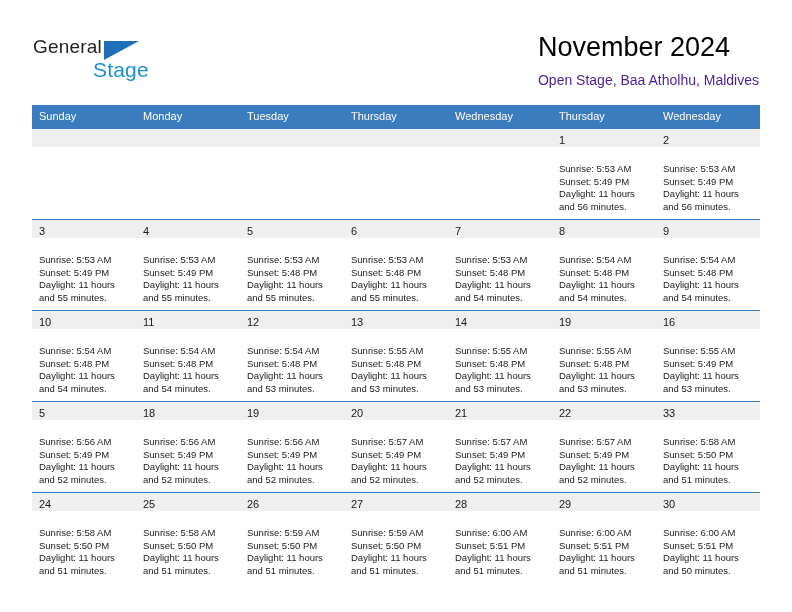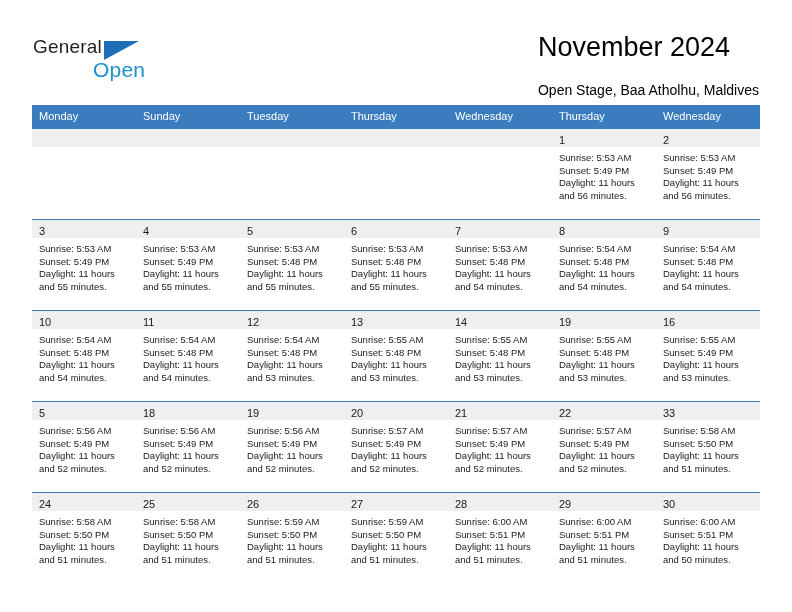--- a/index.html
+++ b/index.html
@@ -72,23 +72,23 @@
   }
   .month-title {
     font-size: 27px;
     font-weight: normal;
     color: #000000;
     line-height: 34px;
     white-space: nowrap;
   }
   .subtitle {
     font-size: 14px;
-    color: #000000;
+    color: #4c1d95;
     line-height: 20px;
-    margin-top: 16px;
+    margin-top: 6px;
     white-space: nowrap;
   }
 
   
   .calendar {
     position: absolute;
     left: 32px;
     top: 105px;
     width: 728px;
   }
@@ -129,53 +129,53 @@
   }
   .day-cell.empty .day-number-band {
     background: #efeff0;
   }
   .day-number {
     font-size: 11px;
     color: #1a1a1a;
     line-height: 15px;
   }
   .day-info {
-    padding: 5px 5px 0 7px;
+    padding: 16px 5px 0 7px;
     font-size: 9.5px;
     line-height: 12.6px;
     color: #1a1a1a;
   }
   .day-info div {
     white-space: normal;
   }
 </style>
 </head>
 <body>
 
 <div class="page">
 
   <div class="header">
 
     <div class="logo">
       <span class="logo-general">General</span>
       <span class="logo-triangle"></span>
-      <span class="logo-blue">Open</span>
+      <span class="logo-blue">Stage</span>
     </div>
 
     <div class="title-block">
       <div class="month-title">November 2024</div>
       <div class="subtitle">Open Stage, Baa Atholhu, Maldives</div>
     </div>
 
   </div>
 
   <div class="calendar">
     <div class="weekday-row">
+        <div class="weekday-cell">Sunday</div>
         <div class="weekday-cell">Monday</div>
-        <div class="weekday-cell">Sunday</div>
         <div class="weekday-cell">Tuesday</div>
         <div class="weekday-cell">Thursday</div>
         <div class="weekday-cell">Wednesday</div>
         <div class="weekday-cell">Thursday</div>
         <div class="weekday-cell">Wednesday</div>
       </div>
     <div id="weeks-container">
         <div class="week-row">
           <div class="day-cell empty">
             <div class="day-number-band"><span class="day-number"></span></div>

